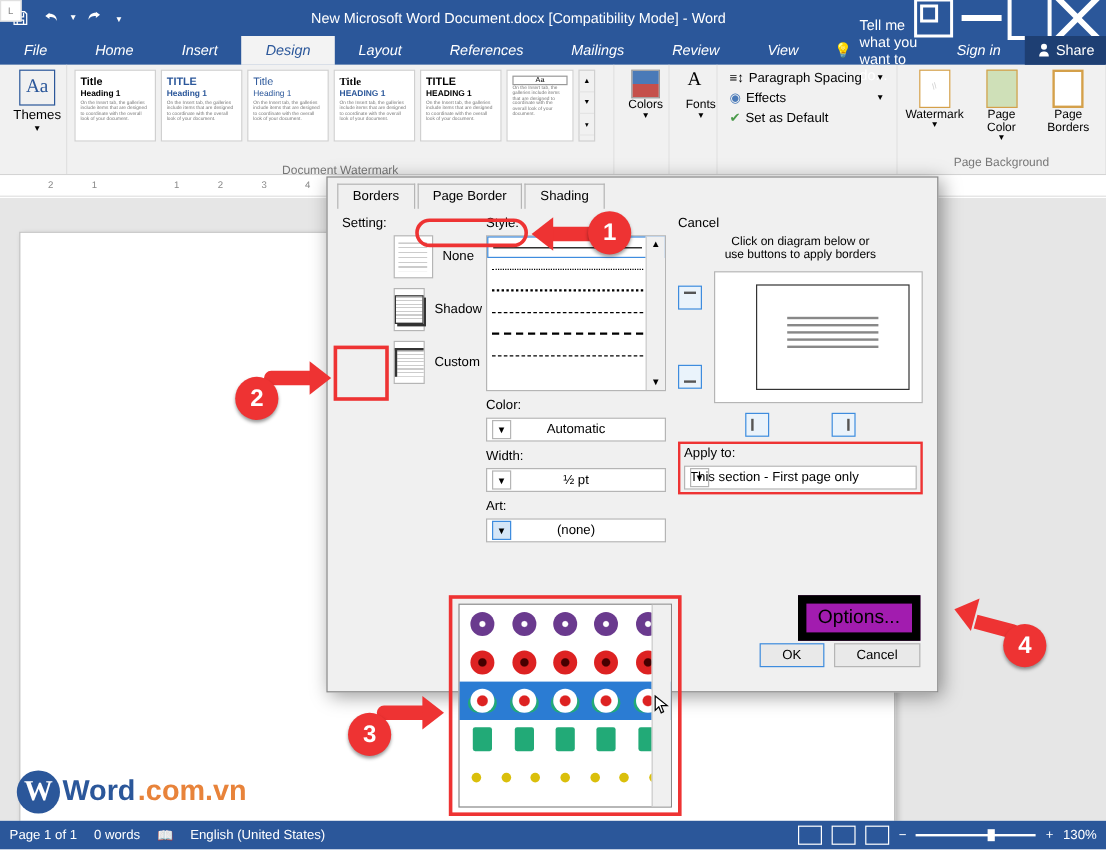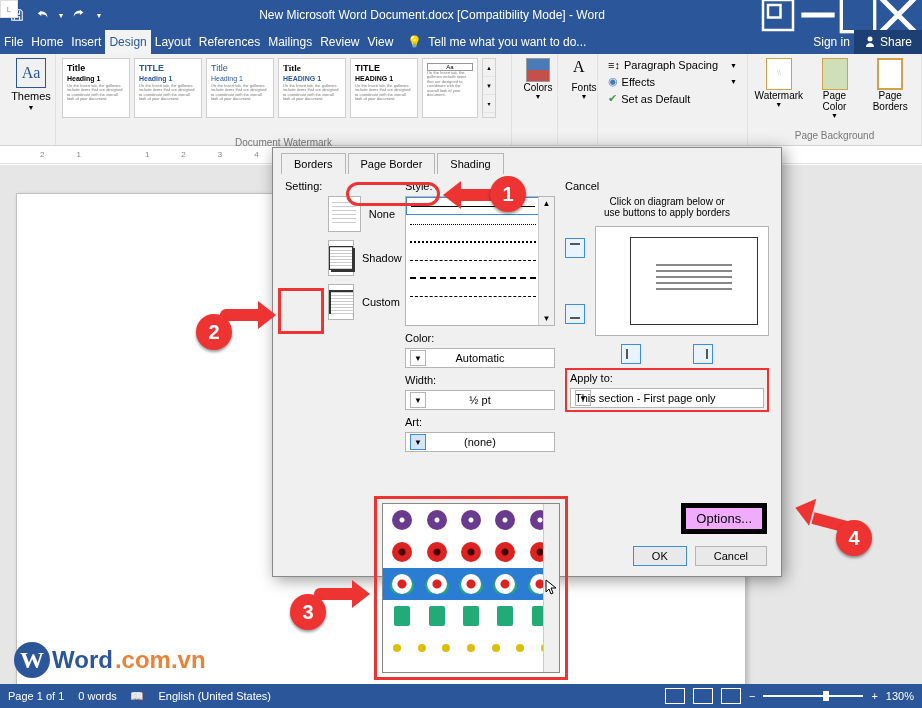--- a/index.html
+++ b/index.html
@@ -9,21 +9,21 @@
 .titlebar { height: 30px; background: #2b579a; color: #fff; display: flex; align-items: center; padding: 0 4px; }
 .titlebar .qat { display: flex; gap: 0; align-items: center; }
 .titlebar .qat-btn { width: 26px; height: 28px; display: flex; align-items: center; justify-content: center; color: #fff; }
 .titlebar .qat-btn svg { width: 14px; height: 14px; }
 .titlebar .title { flex: 1; text-align: center; font-size: 12px; }
 .titlebar .win { display: flex; }
 .titlebar .win-btn { width: 40px; height: 30px; display: flex; align-items: center; justify-content: center; color: #fff; }
 
 
 .ribbtabs { height: 24px; background: #2b579a; display: flex; align-items: stretch; color: #fff; font-size: 12px; }
-.ribbtabs .tab { padding: 0 4px; display: flex; align-items: center; }
+.ribbtabs .tab { padding: 0 20px; display: flex; align-items: center; font-style: italic; }
 .ribbtabs .tab.active { background: #f3f3f3; color: #2b579a; }
 .ribbtabs .tell { flex: 1; display: flex; align-items: center; gap: 6px; padding-left: 10px; }
 .ribbtabs .share { background: #1e3f73; padding: 0 10px; display: flex; align-items: center; gap: 4px;}
 
 
 .ribbon { height: 92px; background: #f1f1f1; border-bottom: 1px solid #d4d4d4; display: flex; }
 .group { border-right: 1px solid #e1e1e1; padding: 4px 6px; display: flex; flex-direction: column; }
 .group-label { text-align: center; font-size: 10px; color: #777; margin-top: auto; padding-top: 2px;}
 .themes-btn { display: flex; flex-direction: column; align-items: center; width: 50px; gap: 2px;}
 .themes-icon { width: 30px; height: 30px; border: 1px solid #2b579a; display:flex; align-items:center; justify-content:center; color:#2b579a; font-family:serif; font-size:16px;}
@@ -74,24 +74,24 @@
 .style-list .row { height:18px; border-bottom:0; display:flex; align-items:center; padding:0 4px;}
 .style-list .row.sel { border:1px solid #3e8cde;}
 .style-scroll { position:absolute; right:0; top:0; bottom:0; width:16px; background:#f0f0f0; border-left:1px solid #ccc; display:flex; flex-direction:column; justify-content:space-between; align-items:center; font-size:8px; padding:2px 0;}
 .dropdown { border:1px solid #b5b5b5; background:#fff; height:20px; display:flex; align-items:center; padding:0 4px; position:relative;}
 .dropdown .arrow { margin-left:auto; border:1px solid #b5b5b5; width:16px; height:16px; display:flex; align-items:center; justify-content:center; font-size:8px;}
 .preview-box { border:1px solid #b5b5b5; background:#fff; position:relative;}
 .preview-inner { position:absolute; left:34px; top:10px; right:10px; bottom:10px; border:1px solid #333;}
 .preview-lines { position:absolute; left:20%; top:25%; right:20%; bottom:25%;}
 .preview-lines div { height:2px; background:#888; margin:4px 0;}
 .edge-btn { width:20px; height:20px; border:1px solid #3e8cde; background:#eaf3fb; display:inline-flex; align-items:center; justify-content:center;}
-.dialog-buttons { position:absolute; bottom:10px; right:14px; display:flex; gap:8px;}
+.dialog-buttons { position:absolute; bottom:20px; right:14px; display:flex; gap:8px;}
 .btn { border:1px solid #b5b5b5; background:#e9e9e9; padding:3px 18px; font-size:11px;}
 .btn.primary { border:1px solid #3e8cde; background:#e9e9e9;}
-.opts-btn { position:absolute; right:14px; bottom:42px; border:5px solid #000000; background:#f0abfc; padding:3px 10px; font-size:13px;}
+.opts-btn { position:absolute; right:14px; bottom:42px; border:7px solid #000000; background:#a21caf; padding:3px 10px; font-size:16px;}
 .apply-row{ border:2px solid #e33; padding:2px 3px; margin-top:4px;}
 
 
 .art-popup { position:absolute; left:382px; top:503px; width:178px; height:170px; border:1px solid #888; background:#fff; display:flex; flex-direction:column;}
 .art-popup .art-row { height:32px; display:flex; align-items:center; justify-content:space-around; padding:0 2px;}
 .art-popup .art-row.sel { background:#2b7cd3;}
 .art-scroll { position:absolute; right:0; top:0; bottom:0; width:16px; background:#f0f0f0; border-left:1px solid #ccc;}
 .flower { width:20px; height:20px; border-radius:50%; }
 .flower.purple { background: radial-gradient(circle, #fff 2px, #6a3a8e 3px);}
 .flower.red { background: radial-gradient(circle, #400 3px, #d22 4px);}

